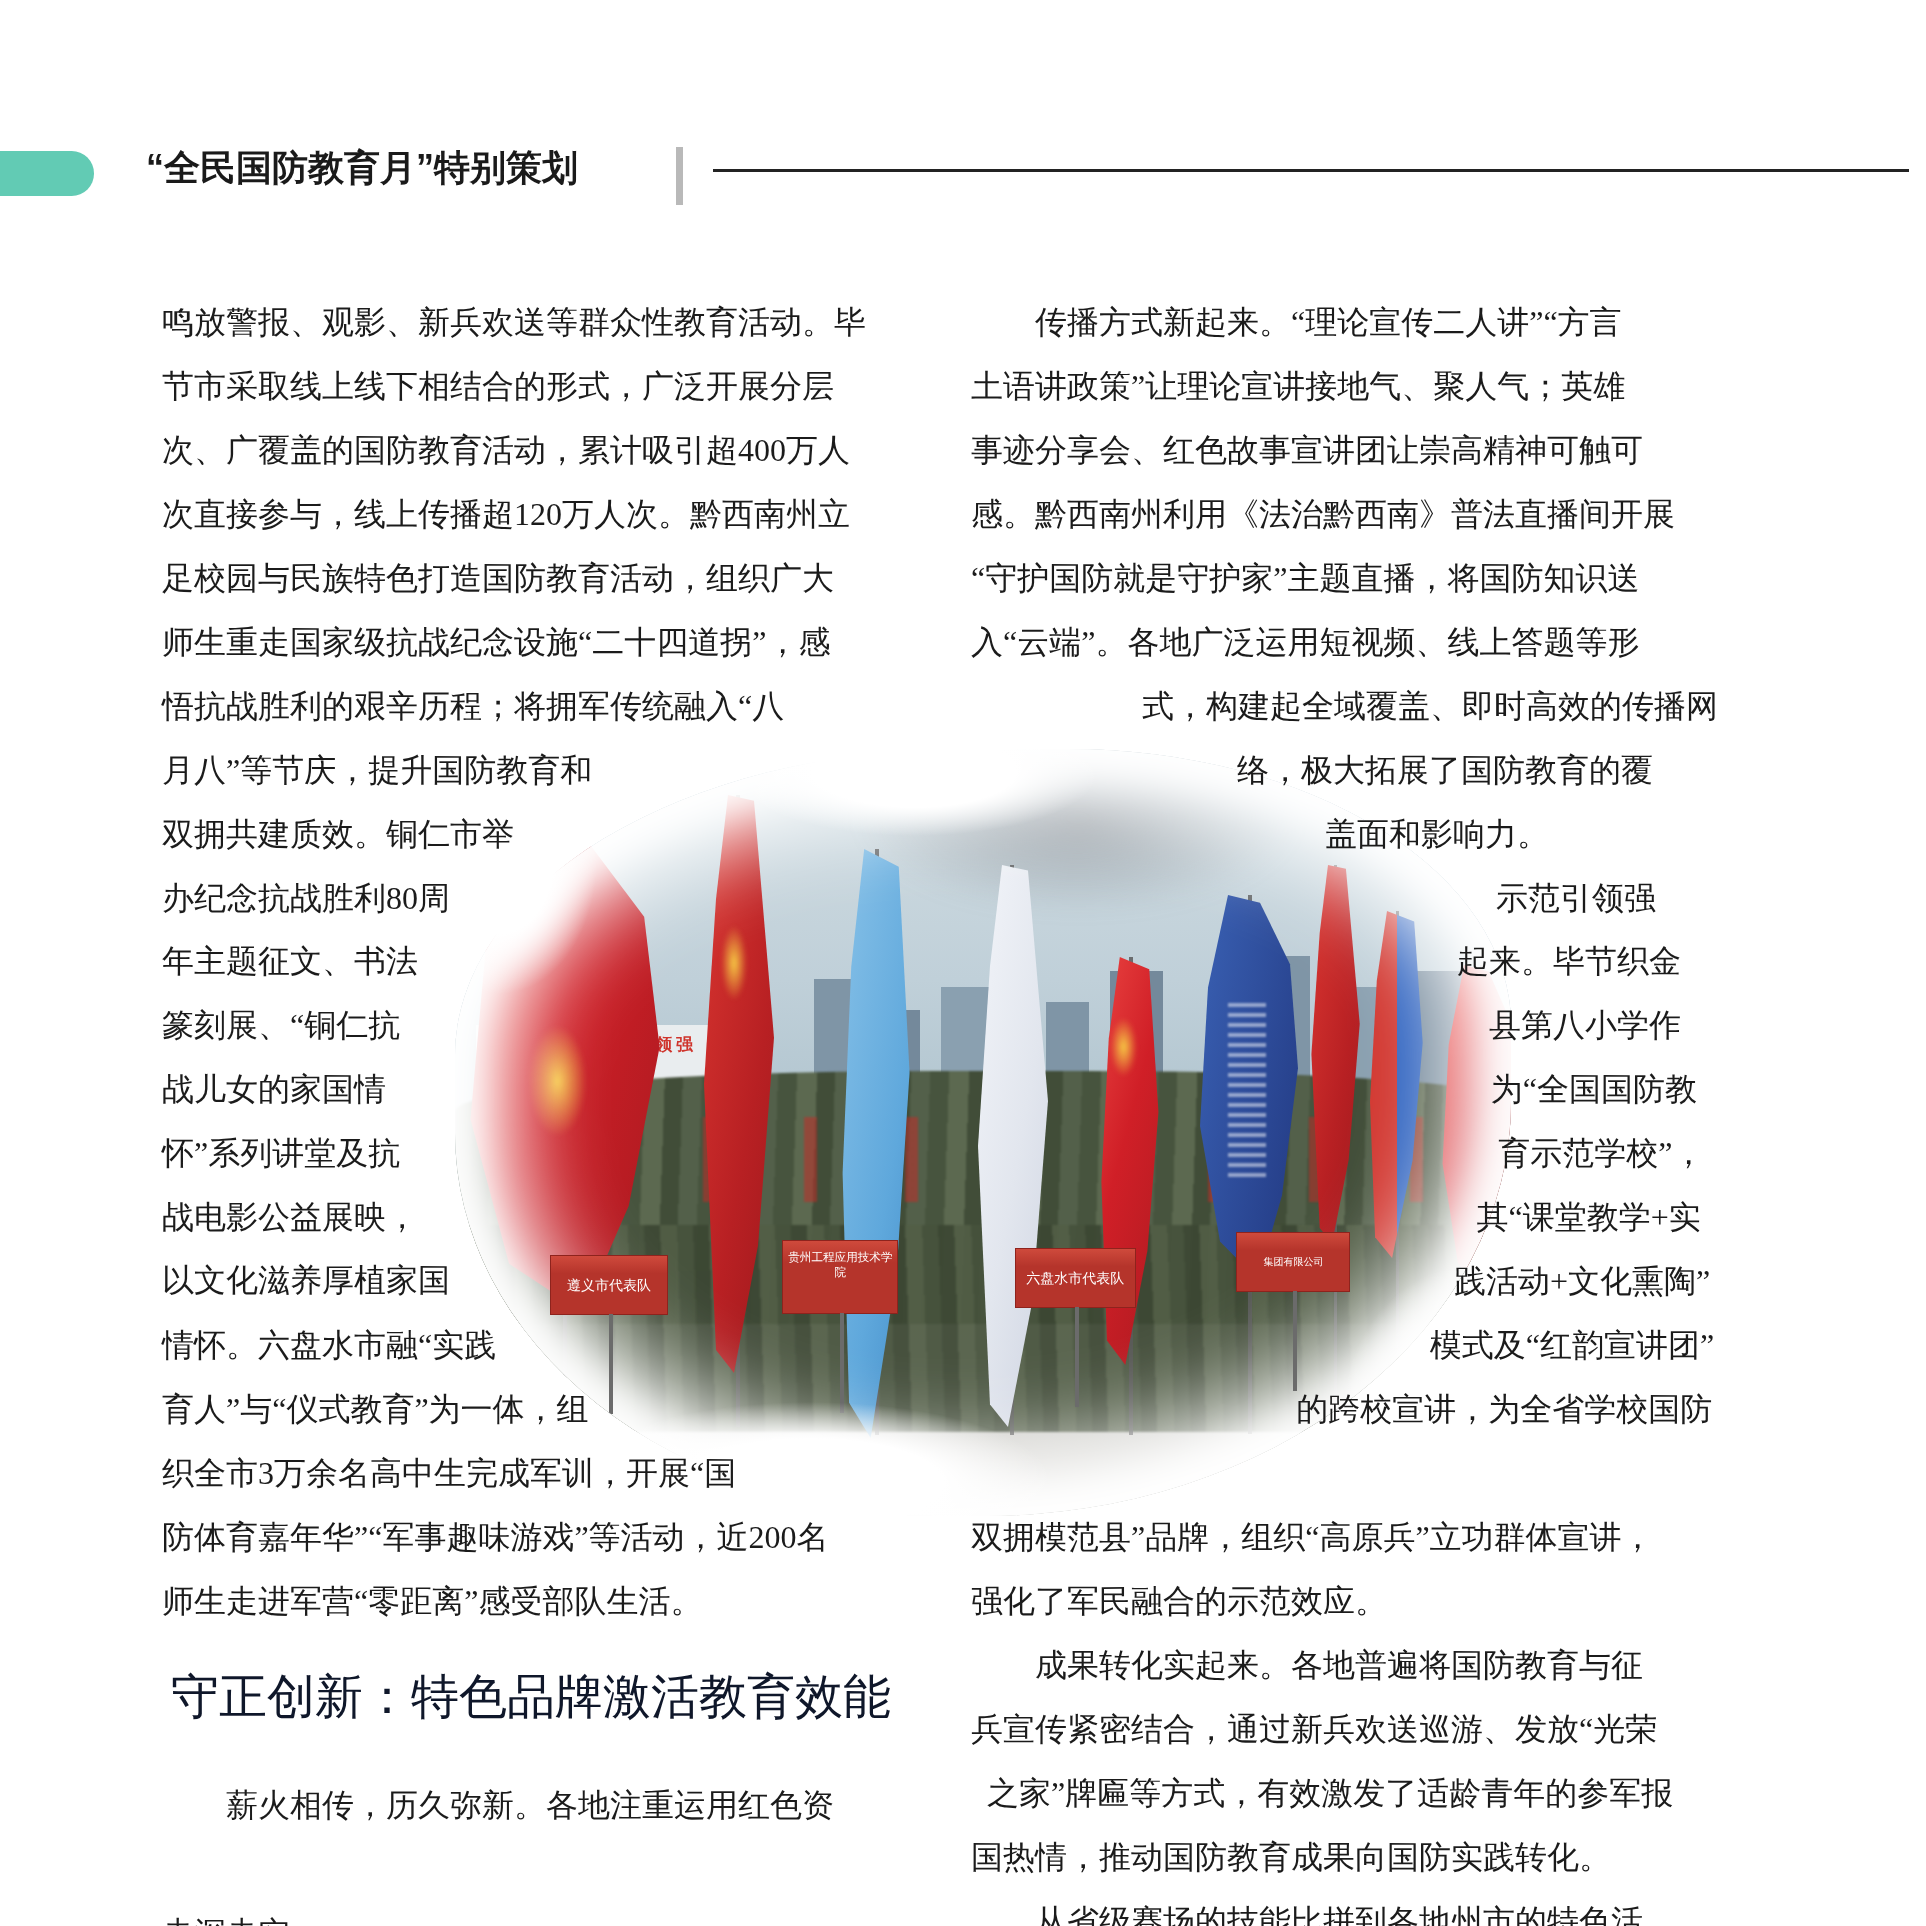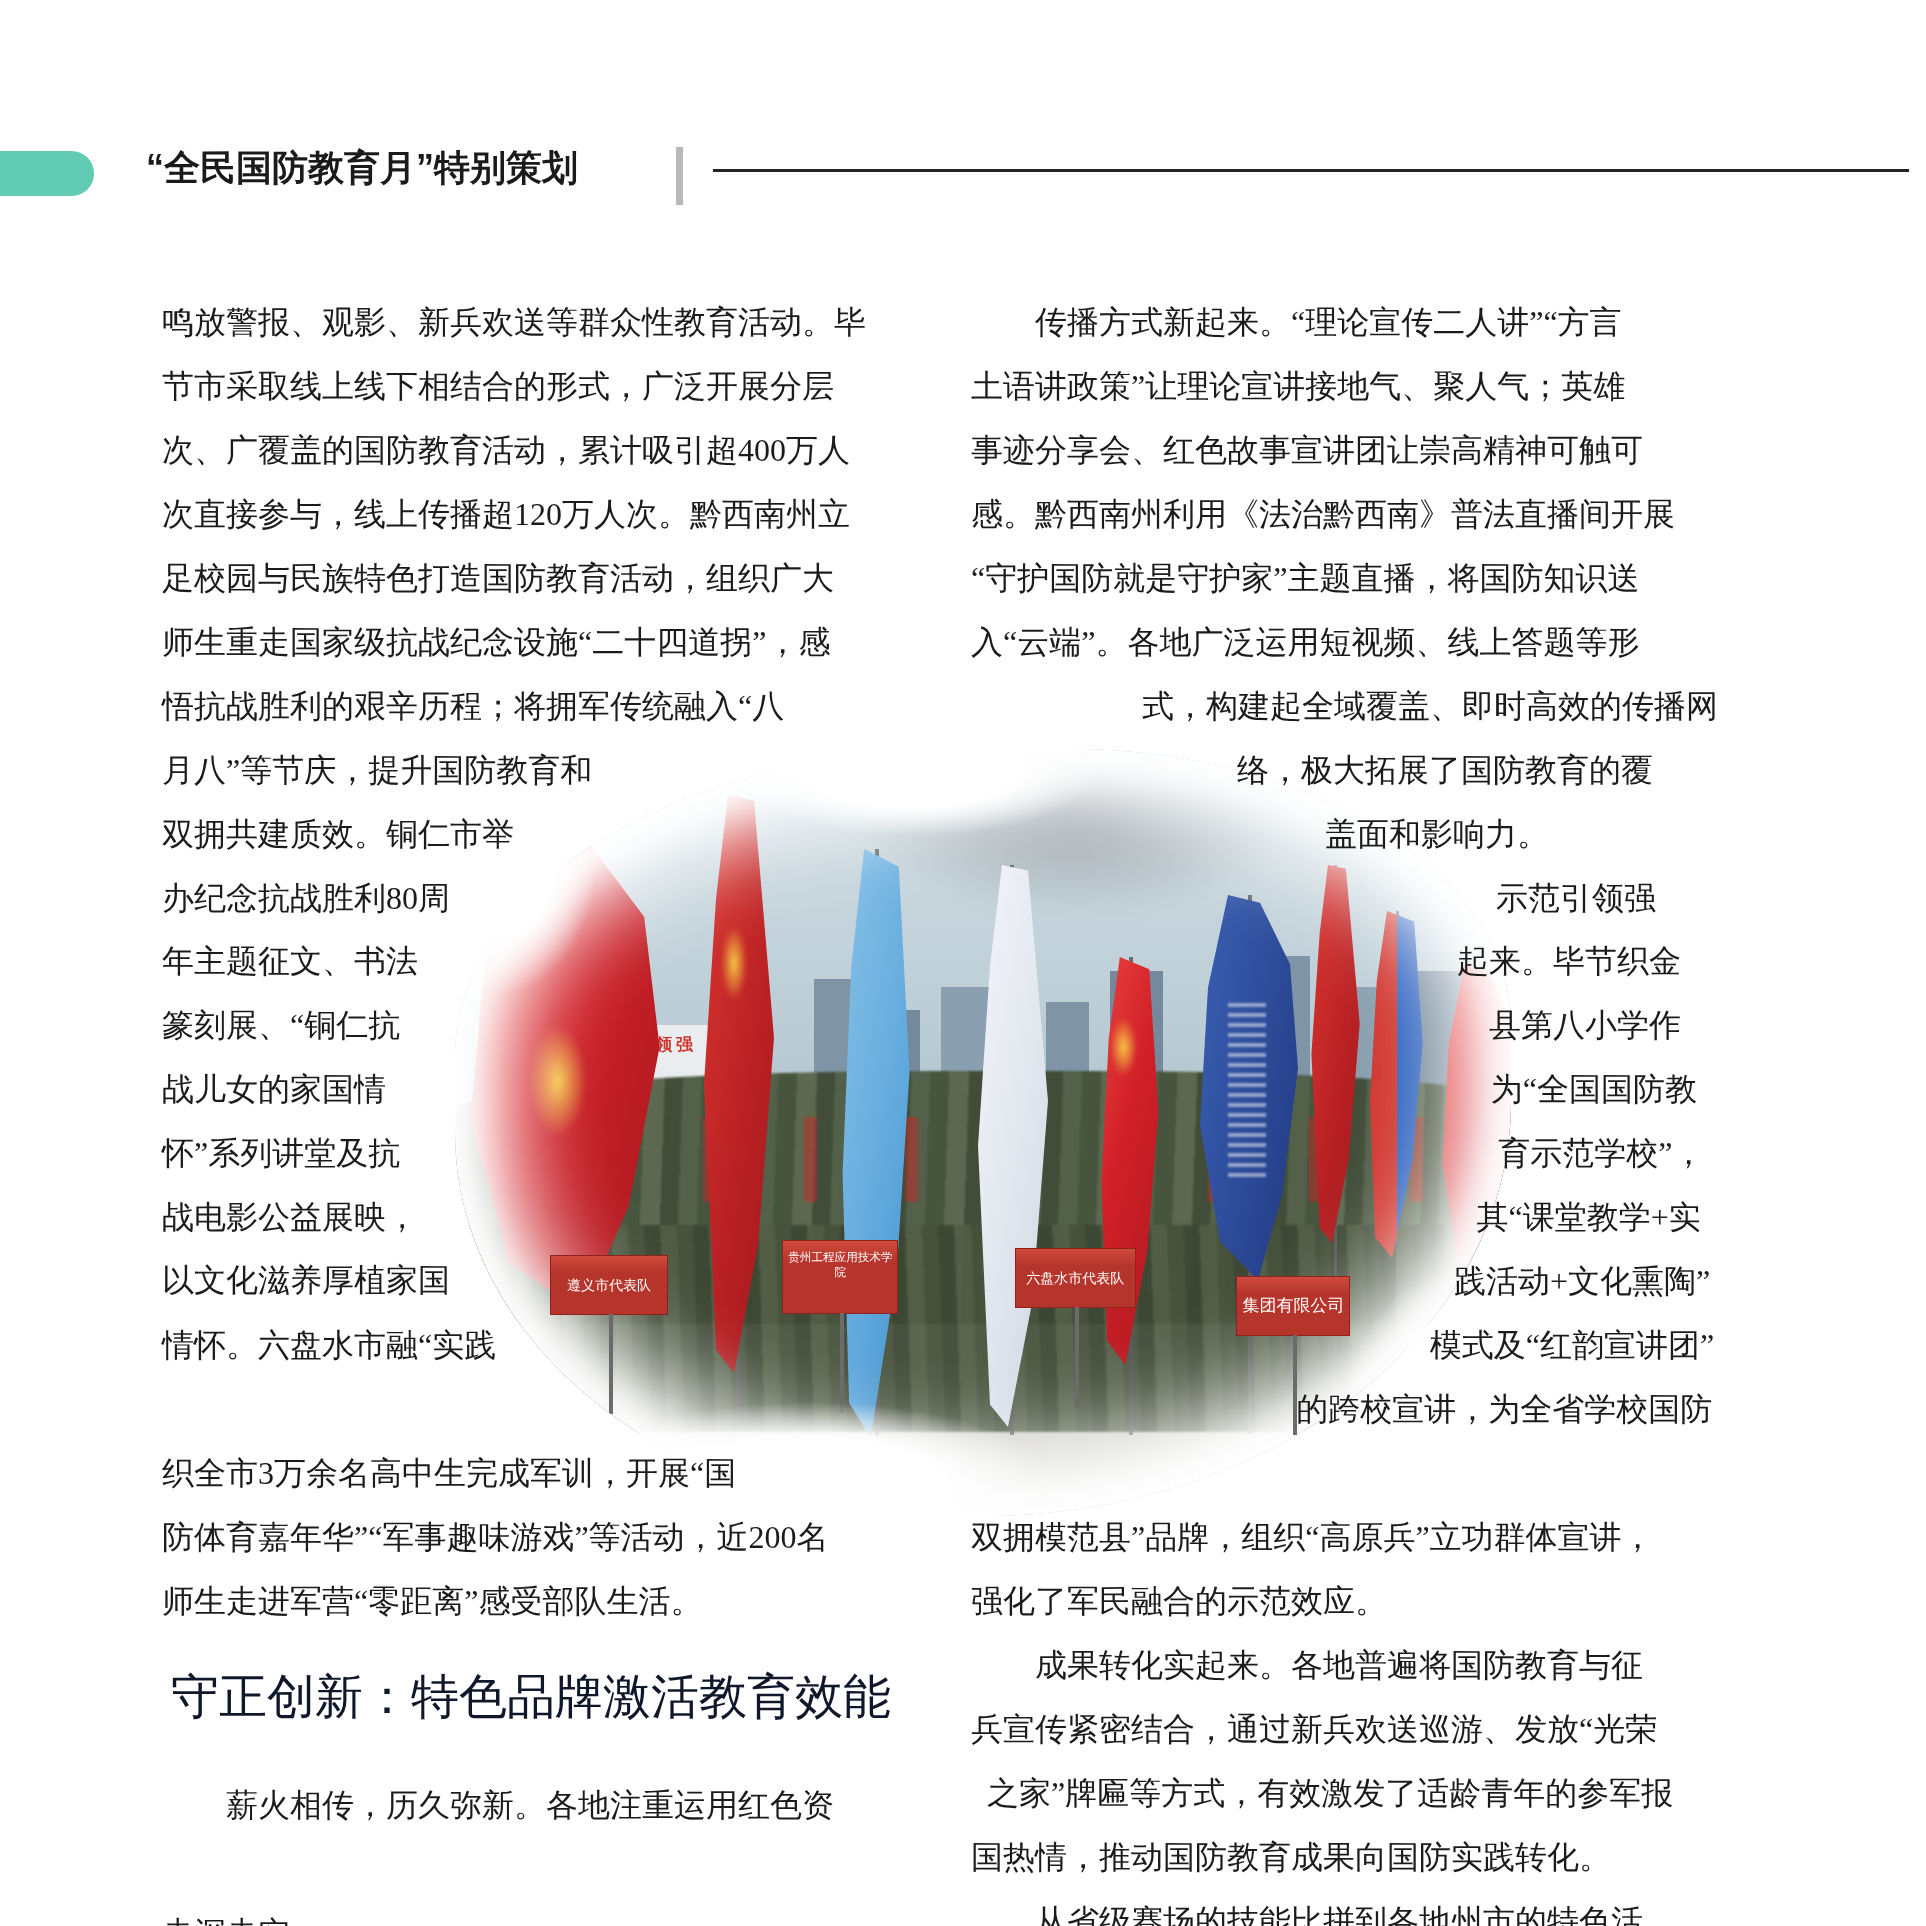--- a/index.html
+++ b/index.html
@@ -145,21 +145,21 @@
 
     <div class="placard" style="left:9%;top:66%;width:116px;height:58px;font-size:14px;line-height:58px;">
       <span>遵义市代表队</span><div class="stick"></div>
     </div>
     <div class="placard" style="left:31%;top:64%;width:116px;height:74px;font-size:11.6px;line-height:1.3;padding-top:7.7px;box-sizing:border-box;">
       <span>贵州工程应用技术学院</span><div class="stick"></div>
     </div>
     <div class="placard" style="left:53%;top:65%;width:119px;height:58px;font-size:14px;line-height:58px;">
       <span>六盘水市代表队</span><div class="stick"></div>
     </div>
-    <div class="placard" style="left:74%;top:63%;width:112px;height:58px;font-size:17px;line-height:58px;margin-top:44px;">
+    <div class="placard" style="left:74%;top:63%;width:112px;height:58px;font-size:10px;line-height:58px;">
       <span>集团有限公司</span><div class="stick"></div>
     </div>
 
     <div class="feather"></div>
   </div>
 
   <div class="wash" style="left:404px;top:724px;width:193px;height:270px;"></div>
   <div class="wash" style="left:732px;top:709px;width:366px;height:127px;"></div>
   <div class="wash" style="left:1341px;top:1264px;width:270px;height:316px;"></div>
   <div class="wash" style="left:570px;top:1402px;width:482px;height:162px;"></div>
@@ -175,20 +175,21 @@
       <div class="line" style="top: 448px; left: 0px;">月八”等节庆，提升国防教育和</div>
       <div class="line" style="top: 512px; left: 0px;">双拥共建质效。铜仁市举</div>
       <div class="line" style="top: 576px; left: 0px;">办纪念抗战胜利80周</div>
       <div class="line" style="top: 639px; left: 0px;">年主题征文、书法</div>
       <div class="line" style="top: 703px; left: 0px;">篆刻展、“铜仁抗</div>
       <div class="line" style="top: 767px; left: 0px;">战儿女的家国情</div>
       <div class="line" style="top: 831px; left: 0px;">怀”系列讲堂及抗</div>
       <div class="line" style="top: 895px; left: 0px;">战电影公益展映，</div>
       <div class="line" style="top: 958px; left: 0px;">以文化滋养厚植家国</div>
       <div class="line" style="top: 1023px; left: 0px;">情怀。六盘水市融“实践</div>
+      <div class="line" style="top: 1087px; left: 0px;">育人”与“仪式教育”为一体，组</div>
       <div class="line" style="top: 1151px; left: 0px;">织全市3万余名高中生完成军训，开展“国</div>
       <div class="line" style="top: 1215px; left: 0px;">防体育嘉年华”“军事趣味游戏”等活动，近200名</div>
       <div class="line" style="top: 1279px; left: 0px;">师生走进军营“零距离”感受部队生活。</div>
     </div>
   <div class="section-heading">守正创新：特色品牌激活教育效能</div>
   <div id="left-para2" class="col">
       <div class="line" style="top: 0px; left: 0px;">　　薪火相传，历久弥新。各地注重运用红色资</div>
       <div class="line" style="top: 128px; left: 0px;">走深走实。</div>
     </div>
   <div id="right-col" class="col">

